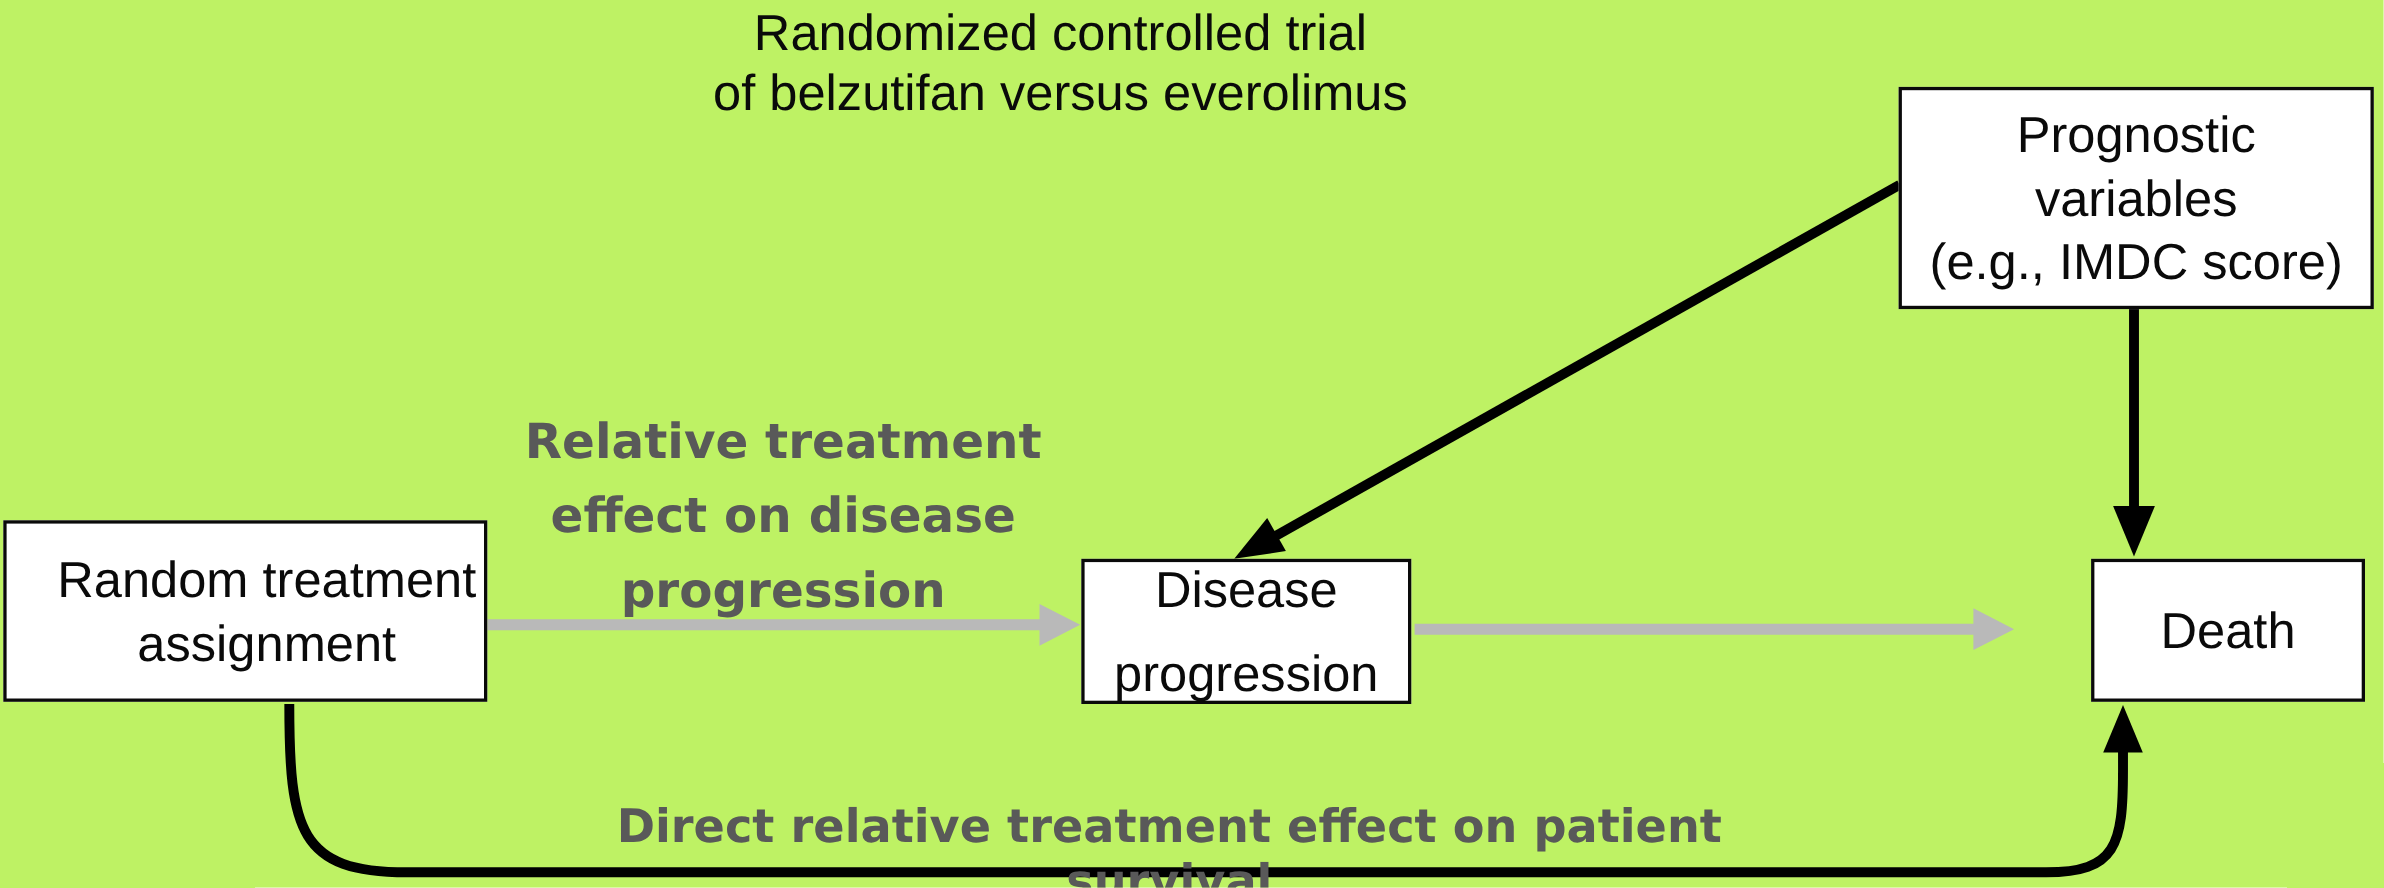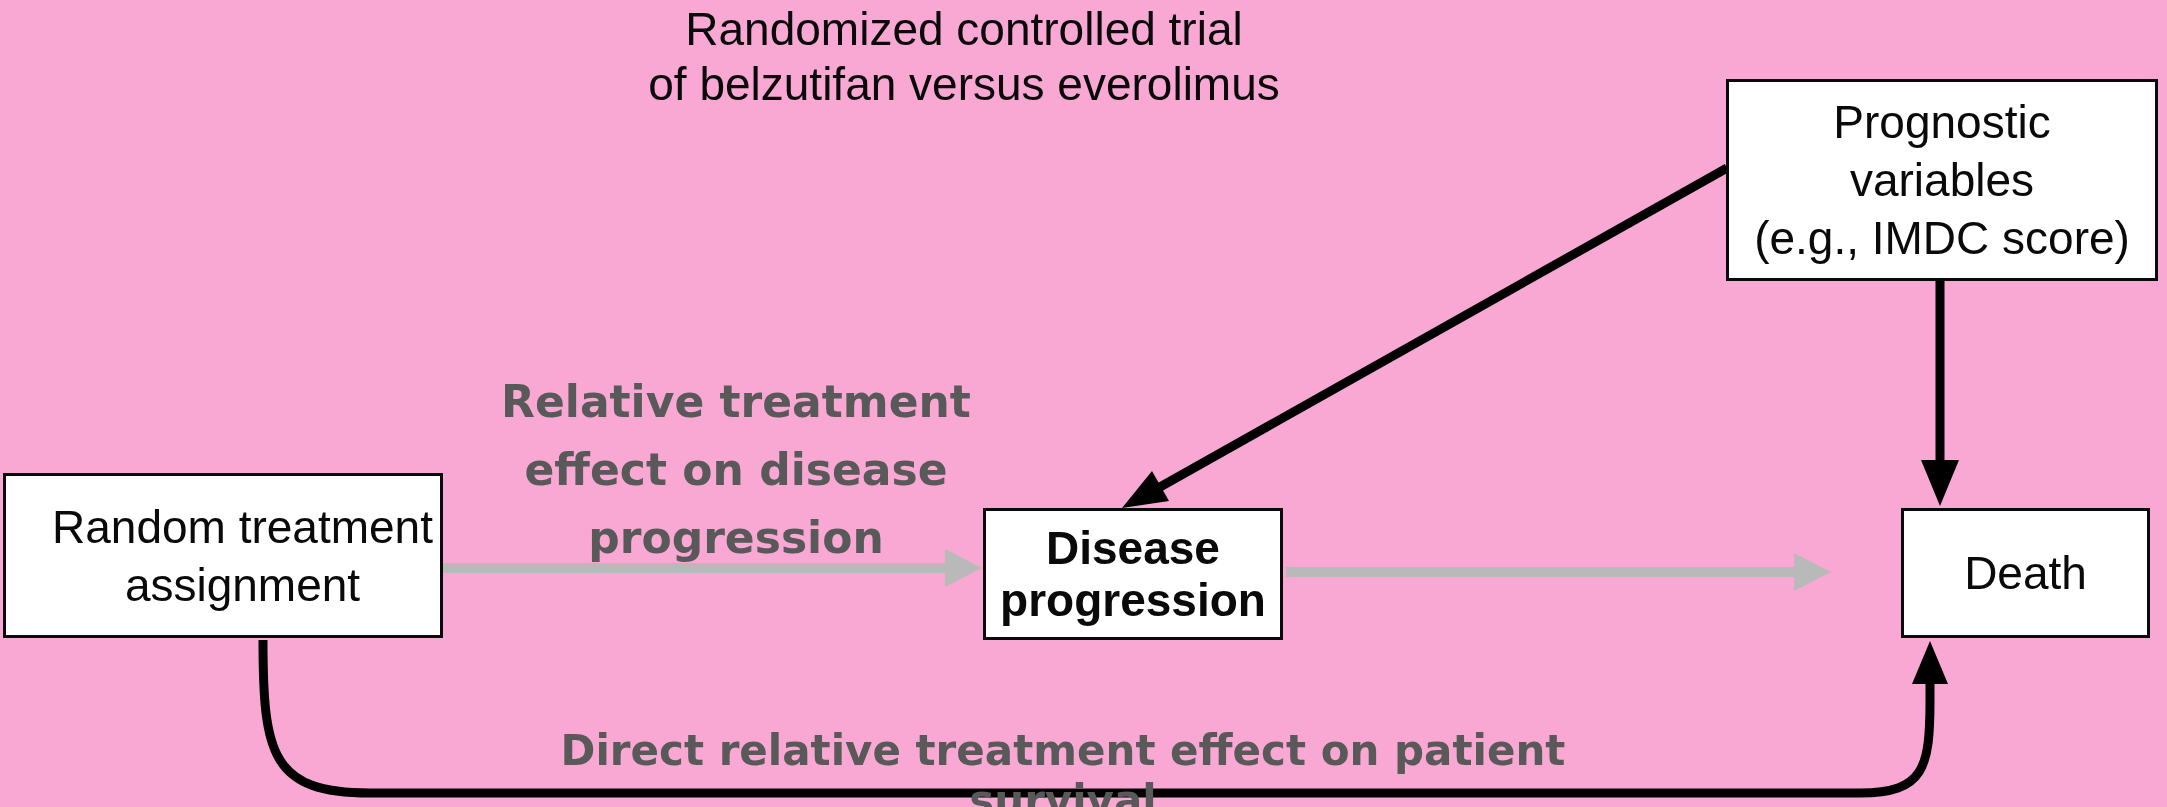--- a/index.html
+++ b/index.html
@@ -4,21 +4,21 @@
 <style>
   html, body {
     margin: 0;
     padding: 0;
     background: #ffffff;
   }
   #canvas {
     position: relative;
     width: 2167px;
     height: 807px;
-    background: #f9a8d4;
+    background: #bef264;
     overflow: hidden;
     font-family: "Liberation Sans", sans-serif;
   }
   #edges-svg {
     position: absolute;
     left: 0;
     top: 0;
   }
   .diagram-title {
     position: absolute;
@@ -44,42 +44,42 @@
     white-space: pre-line;
     color: #0a0a0a;
     font-family: "Liberation Sans", sans-serif;
   }
   #node-random-treatment-assignment {
     left: 3px; top: 473px; width: 440px; height: 165px;
     font-size: 46px; line-height: 58px; padding-left: 39px;
   }
   #node-disease-progression {
     left: 983px; top: 508px; width: 300px; height: 132px;
-    font-size: 46px; line-height: 52px; font-weight: bold;
+    font-size: 46px; line-height: 76px;
   }
   #node-death {
     left: 1901px; top: 508px; width: 249px; height: 130px;
     font-size: 46px; line-height: 50px;
   }
   #node-prognostic-variables {
     left: 1726px; top: 79px; width: 432px; height: 202px;
     font-size: 46px; line-height: 58px;
   }
   .edge-label {
     position: absolute;
     transform: translateX(-50%);
     text-align: center;
     white-space: pre-line;
     color: #595959;
     font-family: "DejaVu Sans", sans-serif;
     font-weight: 700;
   }
   #label-relative-effect {
     left: 712px; top: 368px;
-    font-size: 44px; line-height: 68px; margin-left: 24px;
+    font-size: 44px; line-height: 68px;
   }
   #label-direct-effect {
     left: 1063px; top: 726px;
     font-size: 42px; line-height: 50px;
   }
 </style>
 </head>
 <body>
 
 <div id="canvas">

